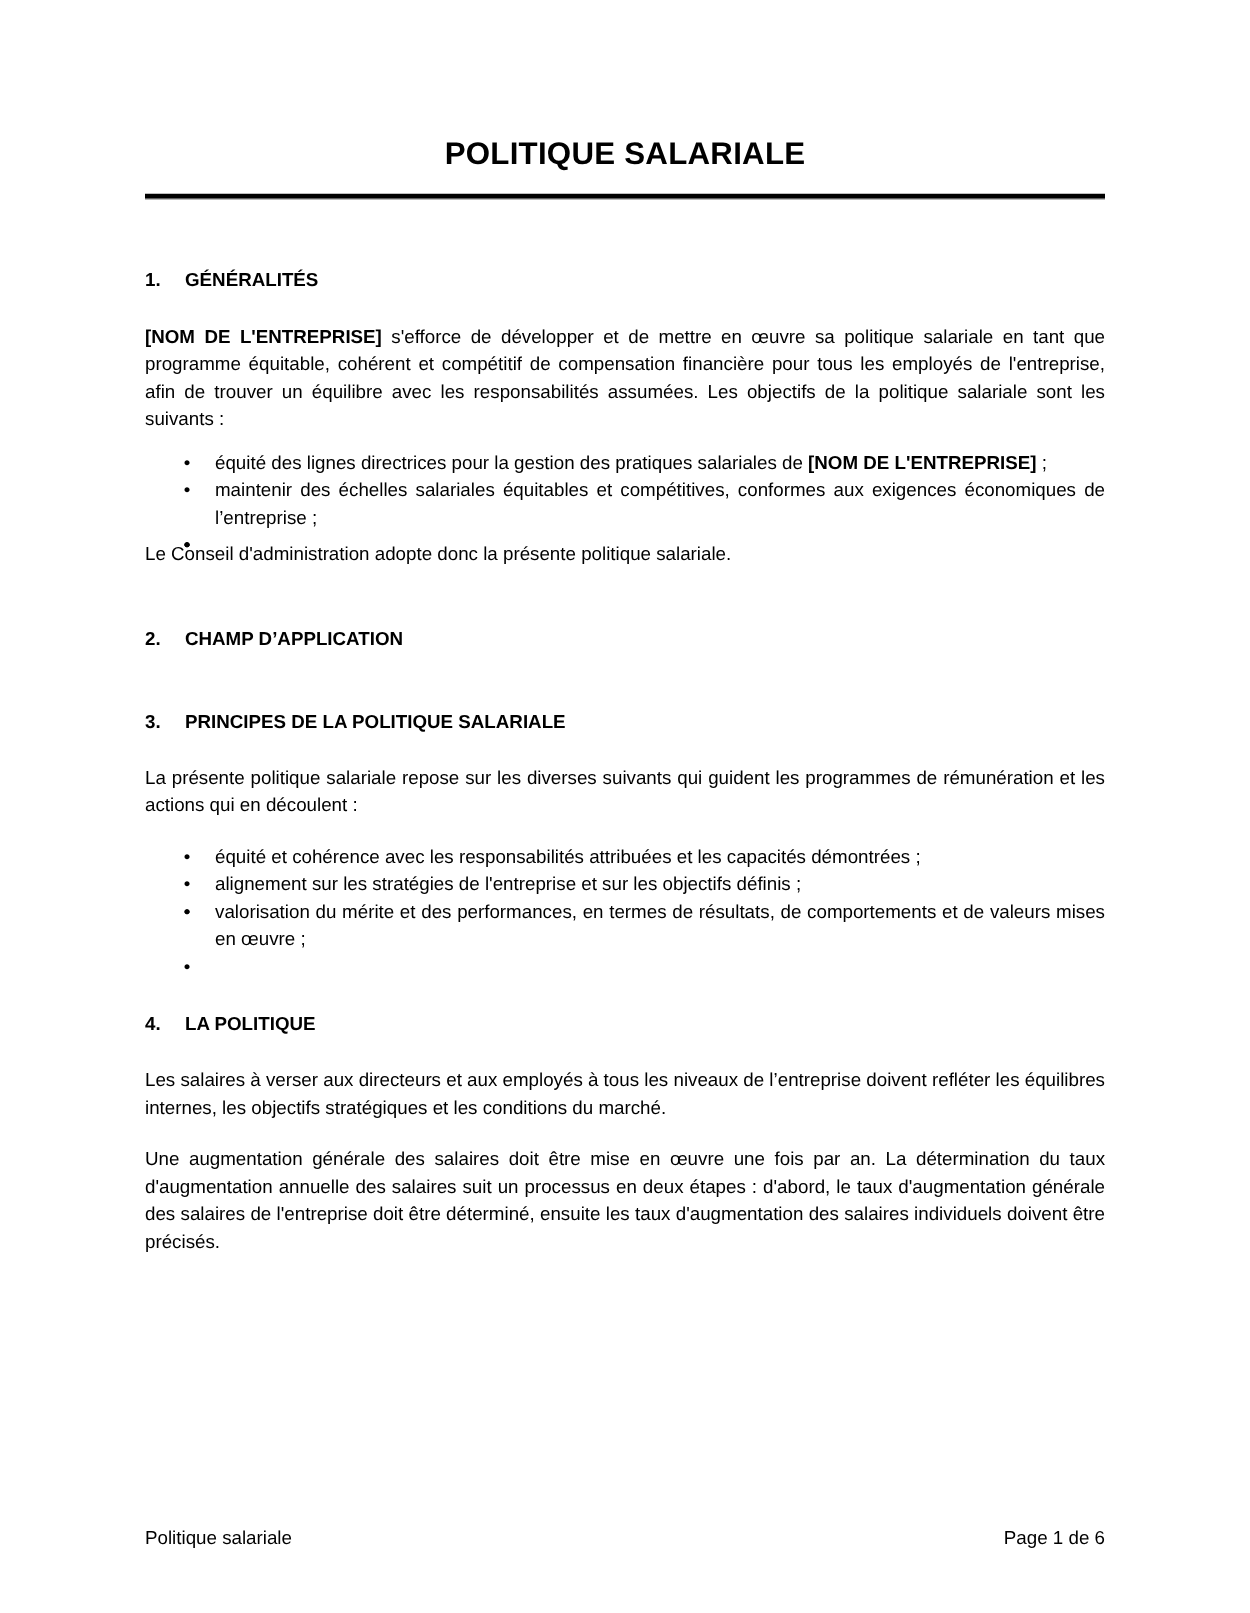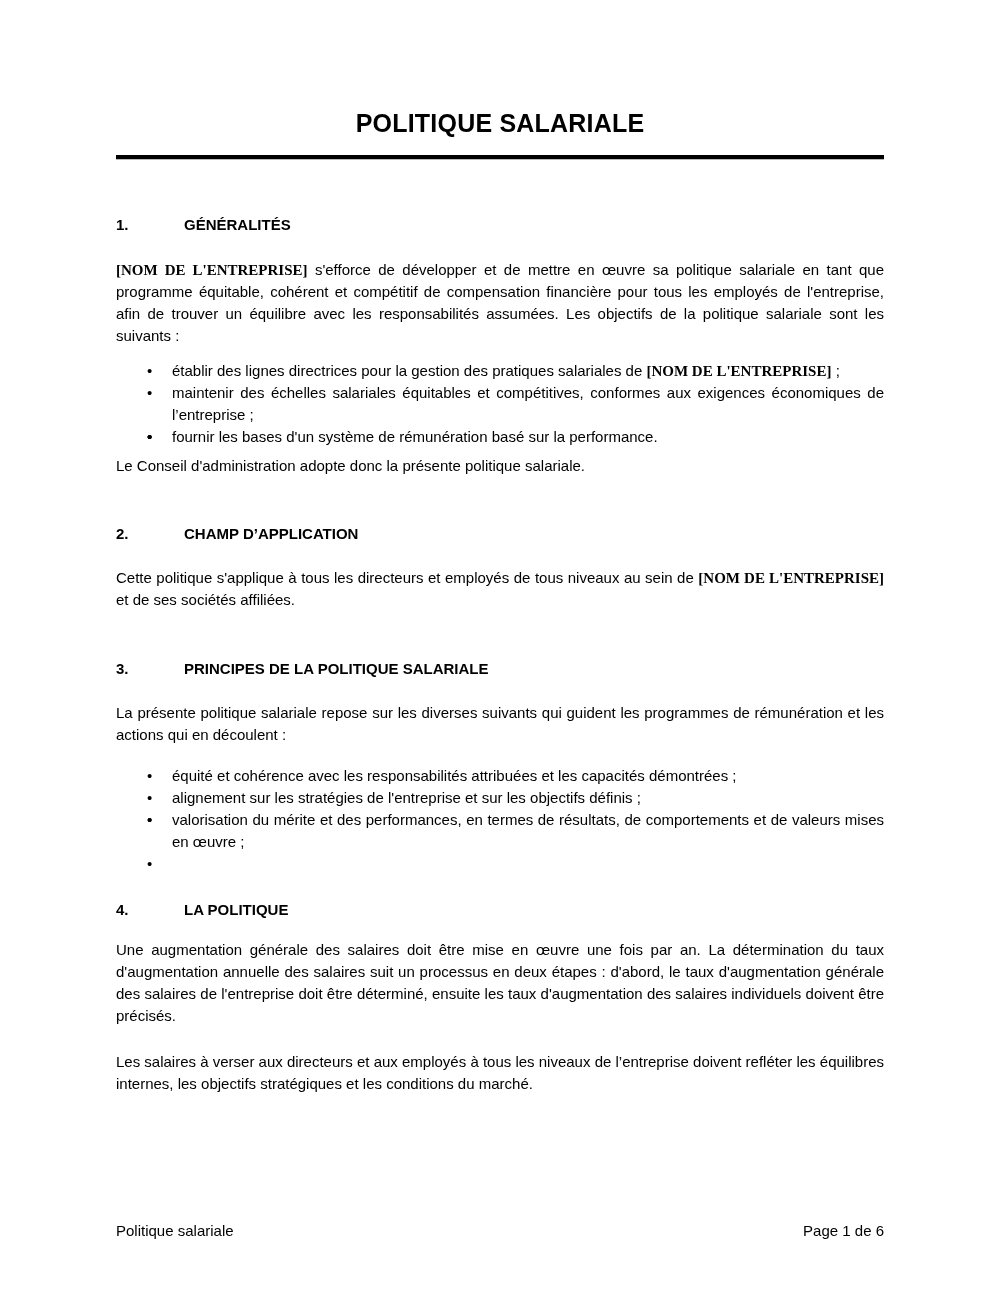--- a/index.html
+++ b/index.html
@@ -50,36 +50,35 @@
     font-size: 15px;
     font-weight: bold;
     line-height: 1.3;
   }
   .section-heading .num {
     width: 32px;
     flex: 0 0 32px;
   }
   .section-heading .htext {
     flex: 1 1 auto;
-    margin-left: 36px;
   }
   .sp-h1 { margin-top: 55px; }
   .sp-h  { margin-top: 47px; }
 
   
   p.body {
     font-size: 15px;
     line-height: 1.47;
     text-align: justify;
     margin: 0;
   }
   p.body.first-after-heading { margin-top: 24px; }
   p.body.gap { margin-top: 7px; }
   p.body.tight { margin-top: 19px; }
-  .b { font-weight: bold; font-family: Liberation Serif, serif; }
+  .b { font-weight: bold; }
 
   
   ul.bullets {
     list-style: none;
     margin: 13px 0 0 0;
     padding: 0;
   }
   ul.bullets.tight-top { margin-top: 19px; }
   ul.bullets li {
     position: relative;
@@ -120,35 +119,34 @@
     <div class="title-rule"></div>
 
     <div class="section-heading sp-h1">
       <span class="num">1.</span>
       <span class="htext">GÉNÉRALITÉS</span>
     </div>
 
     <p class="body first-after-heading"><span class="b">[NOM DE L'ENTREPRISE]</span><span> s'efforce de développer et de mettre en œuvre sa politique salariale en tant que programme équitable, cohérent et compétitif de compensation financière pour tous les employés de l'entreprise, afin de trouver un équilibre avec les responsabilités assumées. Les objectifs de la politique salariale sont les suivants :</span></p>
 
     <ul class="bullets">
-      <li><span class="dot">•</span><span>établir des lignes directrices pour la gestion des pratiques salariales de </span><span class="b">[NOM DE L'ENTREPRISE]</span><span> ;</span></li>
+      <li><span class="dot">•</span><span>équité des lignes directrices pour la gestion des pratiques salariales de </span><span class="b">[NOM DE L'ENTREPRISE]</span><span> ;</span></li>
       <li><span class="dot">•</span><span>maintenir des échelles salariales équitables et compétitives, conformes aux exigences économiques de l’entreprise ;</span></li>
       <li><span class="dot">•</span></li>
       <li><span class="dot">•</span></li>
-      <li><span class="dot">•</span><span>fournir les bases d'un système de rémunération basé sur la performance.</span></li>
+      <li><span class="dot">•</span></li>
     </ul>
 
     <p class="body gap">Le Conseil d'administration adopte donc la présente politique salariale.</p>
 
     <div class="section-heading sp-h">
       <span class="num">2.</span>
       <span class="htext">CHAMP D’APPLICATION</span>
     </div>
 
-    <p class="body first-after-heading"><span>Cette politique s'applique à tous les directeurs et employés de tous niveaux au sein de </span><span class="b">[NOM DE L'ENTREPRISE]</span><span> et de ses sociétés affiliées.</span></p>
 
     <div class="section-heading sp-h">
       <span class="num">3.</span>
       <span class="htext">PRINCIPES DE LA POLITIQUE SALARIALE</span>
     </div>
 
     <p class="body first-after-heading">La présente politique salariale repose sur les diverses suivants qui guident les programmes de rémunération et les actions qui en découlent :</p>
 
     <ul class="bullets tight-top">
       <li><span class="dot">•</span><span>équité et cohérence avec les responsabilités attribuées et les capacités démontrées ;</span></li>
@@ -156,22 +154,22 @@
       <li><span class="dot">•</span></li>
       <li><span class="dot">•</span><span>valorisation du mérite et des performances, en termes de résultats, de comportements et de valeurs mises en œuvre ;</span></li>
       <li><span class="dot">•</span></li>
     </ul>
 
     <div class="section-heading sp-h">
       <span class="num">4.</span>
       <span class="htext">LA POLITIQUE</span>
     </div>
 
+    <p class="body first-after-heading">Les salaires à verser aux directeurs et aux employés à tous les niveaux de l’entreprise doivent refléter les équilibres internes, les objectifs stratégiques et les conditions du marché.</p>
     <p class="body tight">Une augmentation générale des salaires doit être mise en œuvre une fois par an. La détermination du taux d'augmentation annuelle des salaires suit un processus en deux étapes : d'abord, le taux d'augmentation générale des salaires de l'entreprise doit être déterminé, ensuite les taux d'augmentation des salaires individuels doivent être précisés.</p>
-    <p class="body first-after-heading">Les salaires à verser aux directeurs et aux employés à tous les niveaux de l’entreprise doivent refléter les équilibres internes, les objectifs stratégiques et les conditions du marché.</p>
 
   </div>
 
   <div class="footer">
     <span>Politique salariale</span>
     <span>Page 1 de 6</span>
   </div>
 </div>
 
 </body></html>

